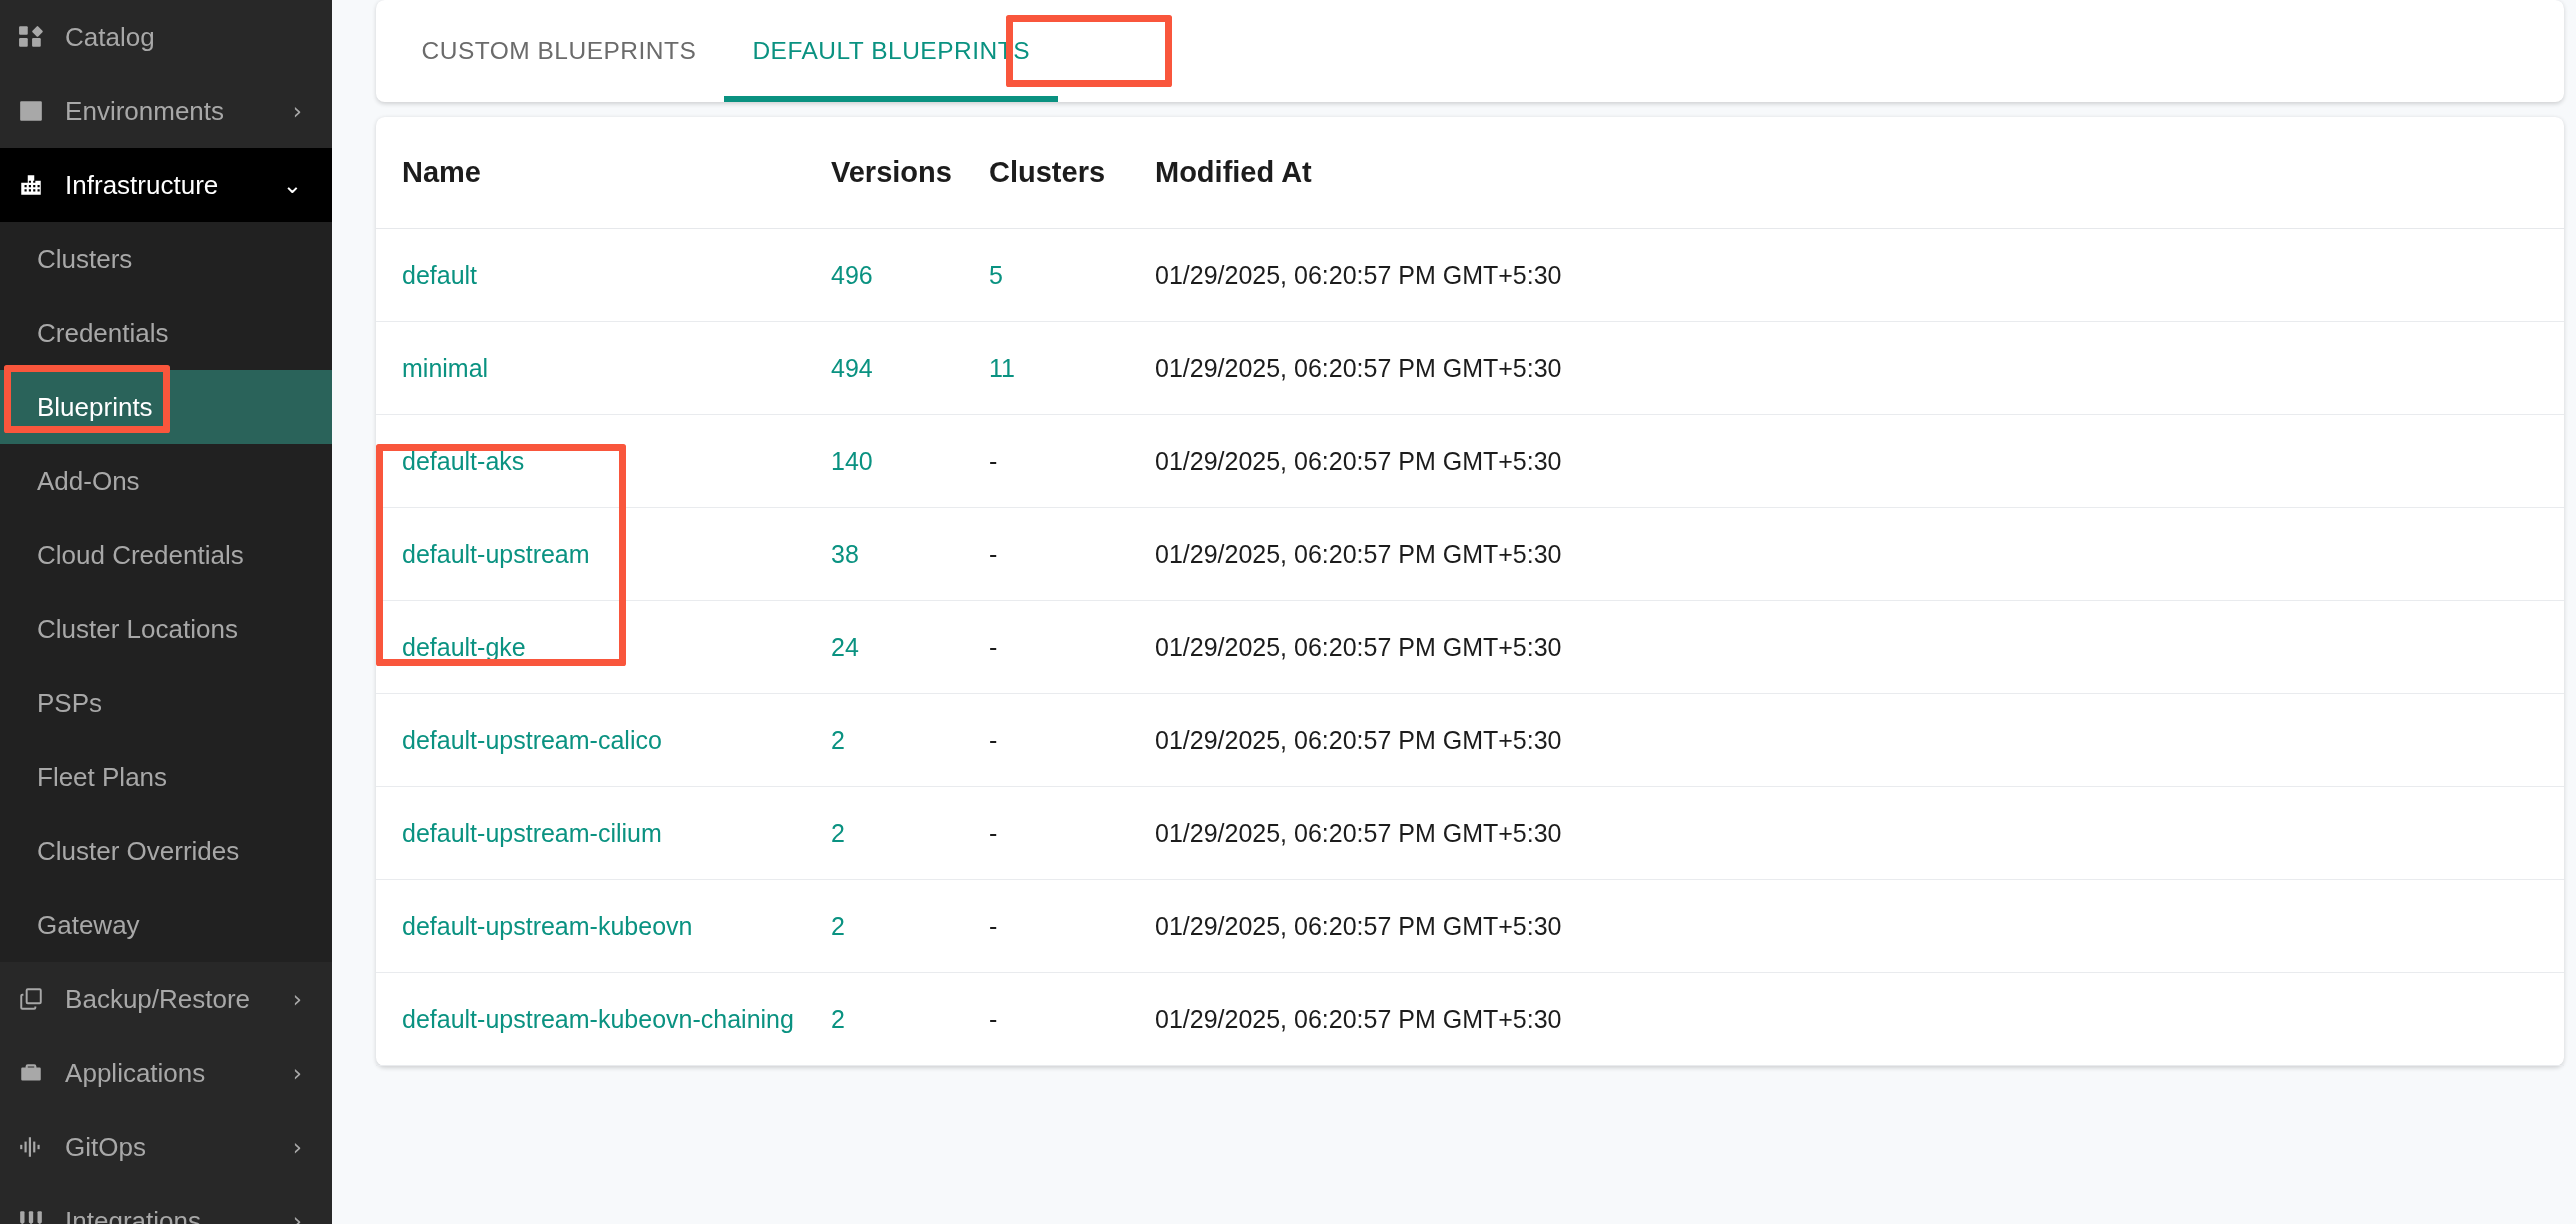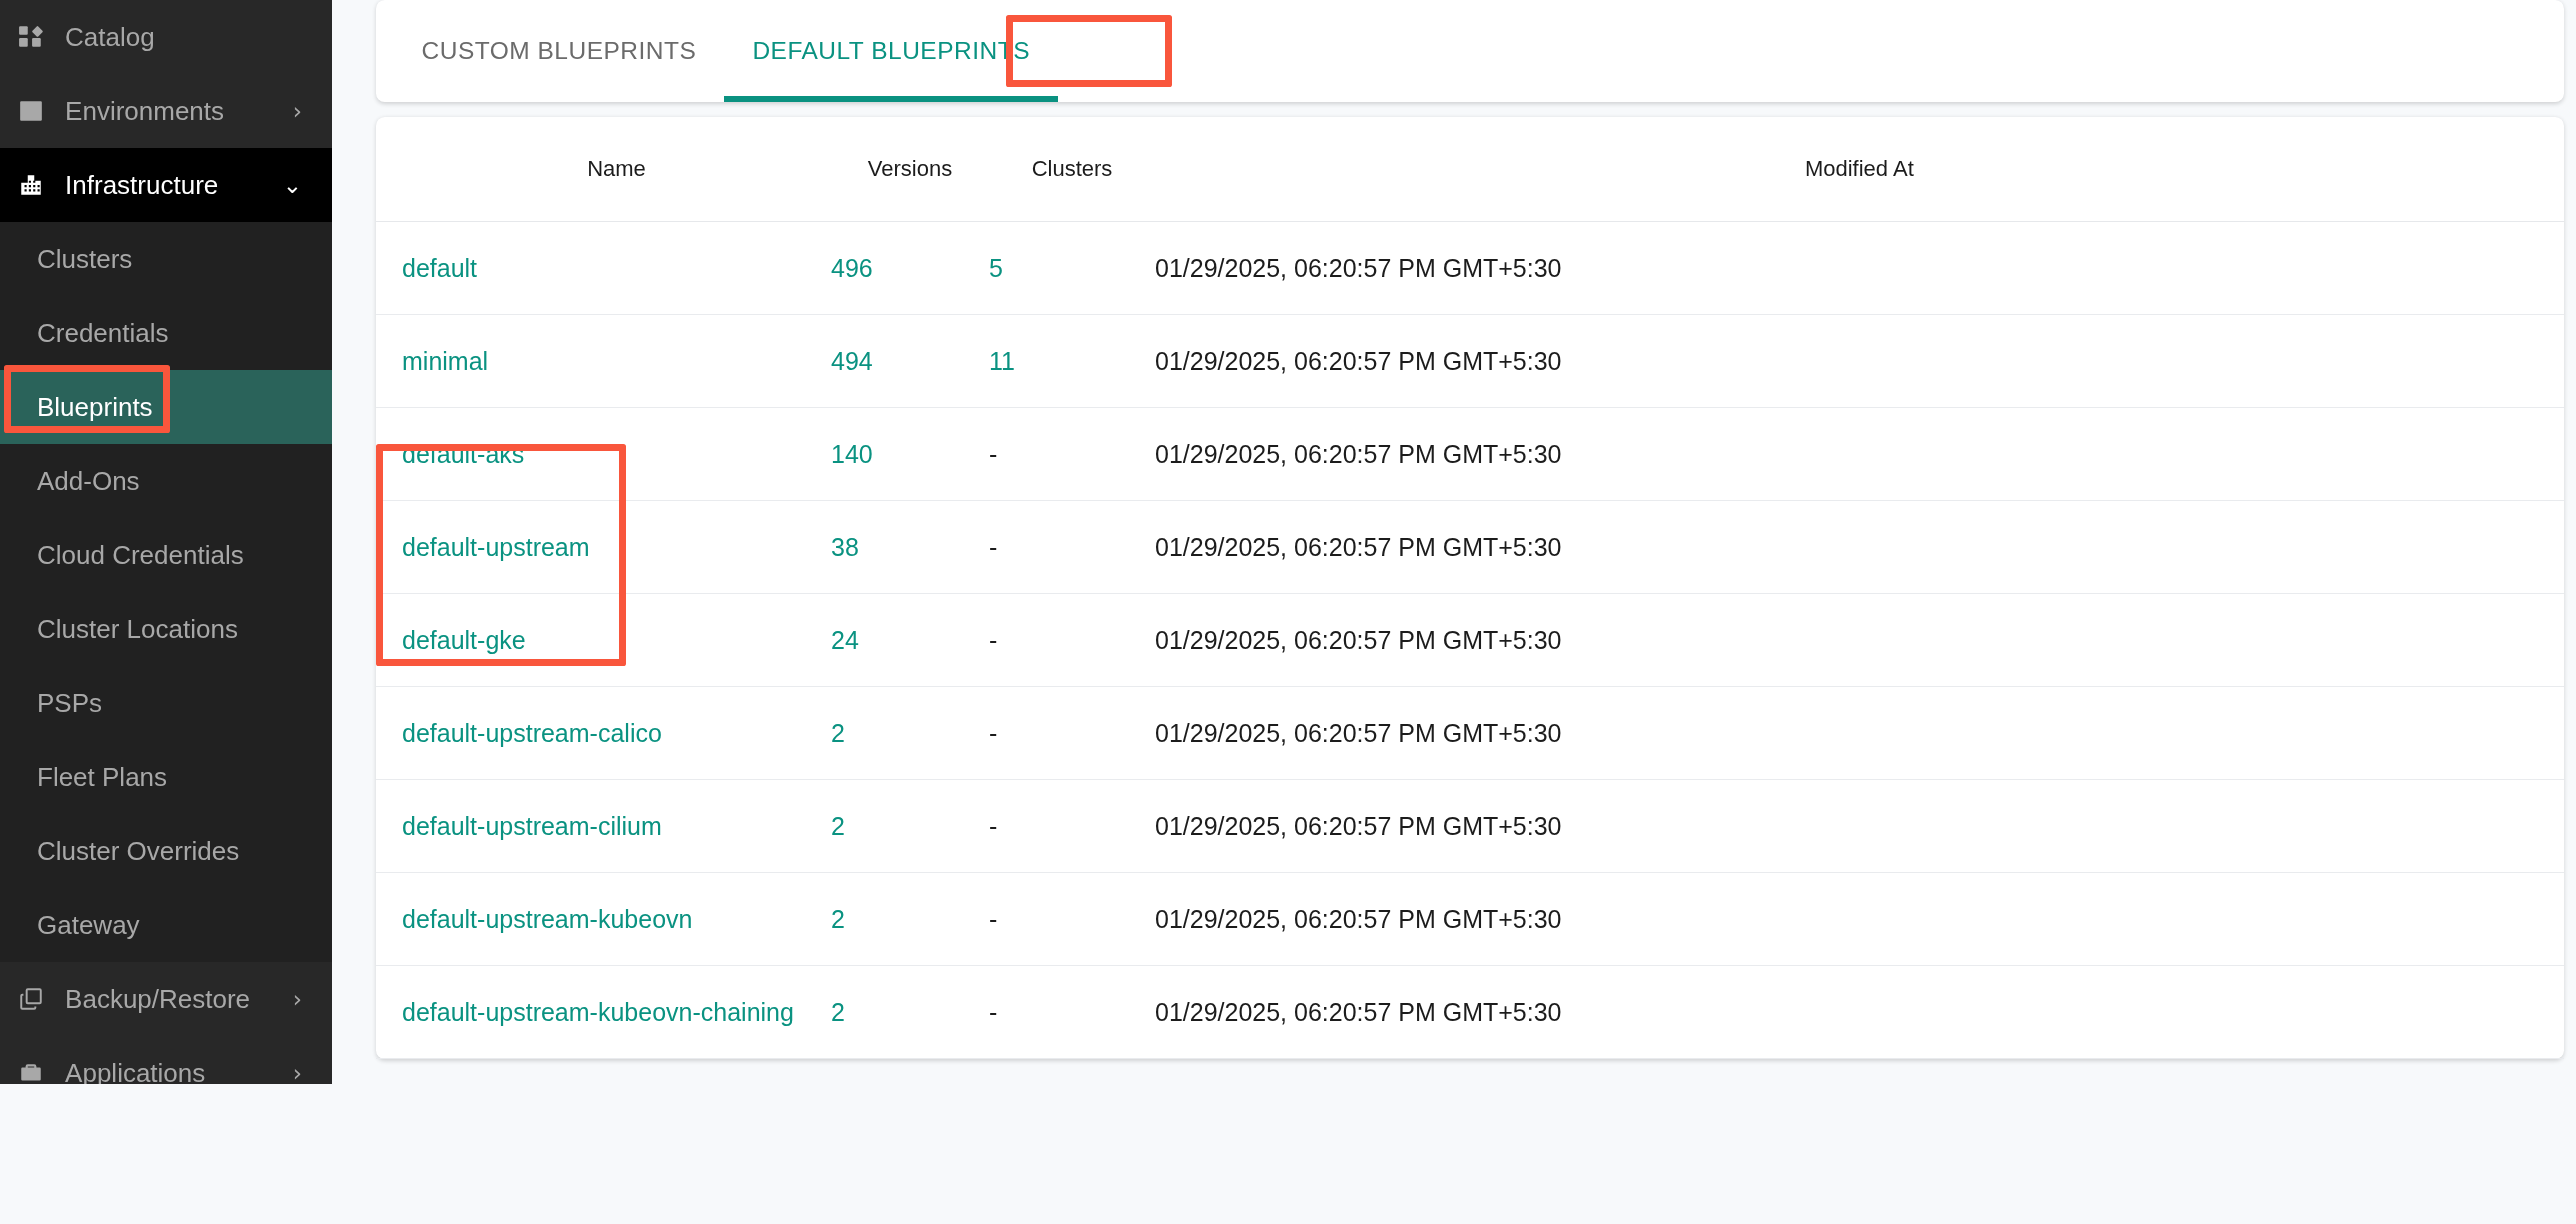--- a/index.html
+++ b/index.html
@@ -9,21 +9,21 @@
     font-family: "Liberation Sans", sans-serif;
     overflow: hidden;
   }
   #app { display: flex; width: 2576px; height: 1224px; }
 
   
   #sidebar {
     width: 332px;
     min-width: 332px;
     background: #212121;
-    height: 1084px;
+    height: 1224px;
     overflow: hidden;
     position: relative;
   }
   .nav-group { background: #212121; }
   .nav-top { background: #282828; }
   .nav-item {
     display: flex;
     align-items: center;
     height: 74px;
     padding: 0 30px 0 12.3px;
@@ -129,23 +129,23 @@
     z-index: 20;
   }
 
   
   .table-card {
     margin-top: 15px;
     position: relative;
   }
   table { width: 100%; border-collapse: collapse; table-layout: fixed; }
   th {
-    text-align: center;
-    font-size: 22px;
-    font-weight: normal;
+    text-align: left;
+    font-size: 29px;
+    font-weight: bold;
     color: #1c1c1c;
     padding: 39px 0 39px 0;
     border-bottom: 1.8px solid #e6e8eb;
   }
   td {
     font-size: 25px;
     color: #1c1c1c;
     padding: 31.5px 0 31.5px 0;
     border-bottom: 1.8px solid #e9ebee;
     vertical-align: middle;

